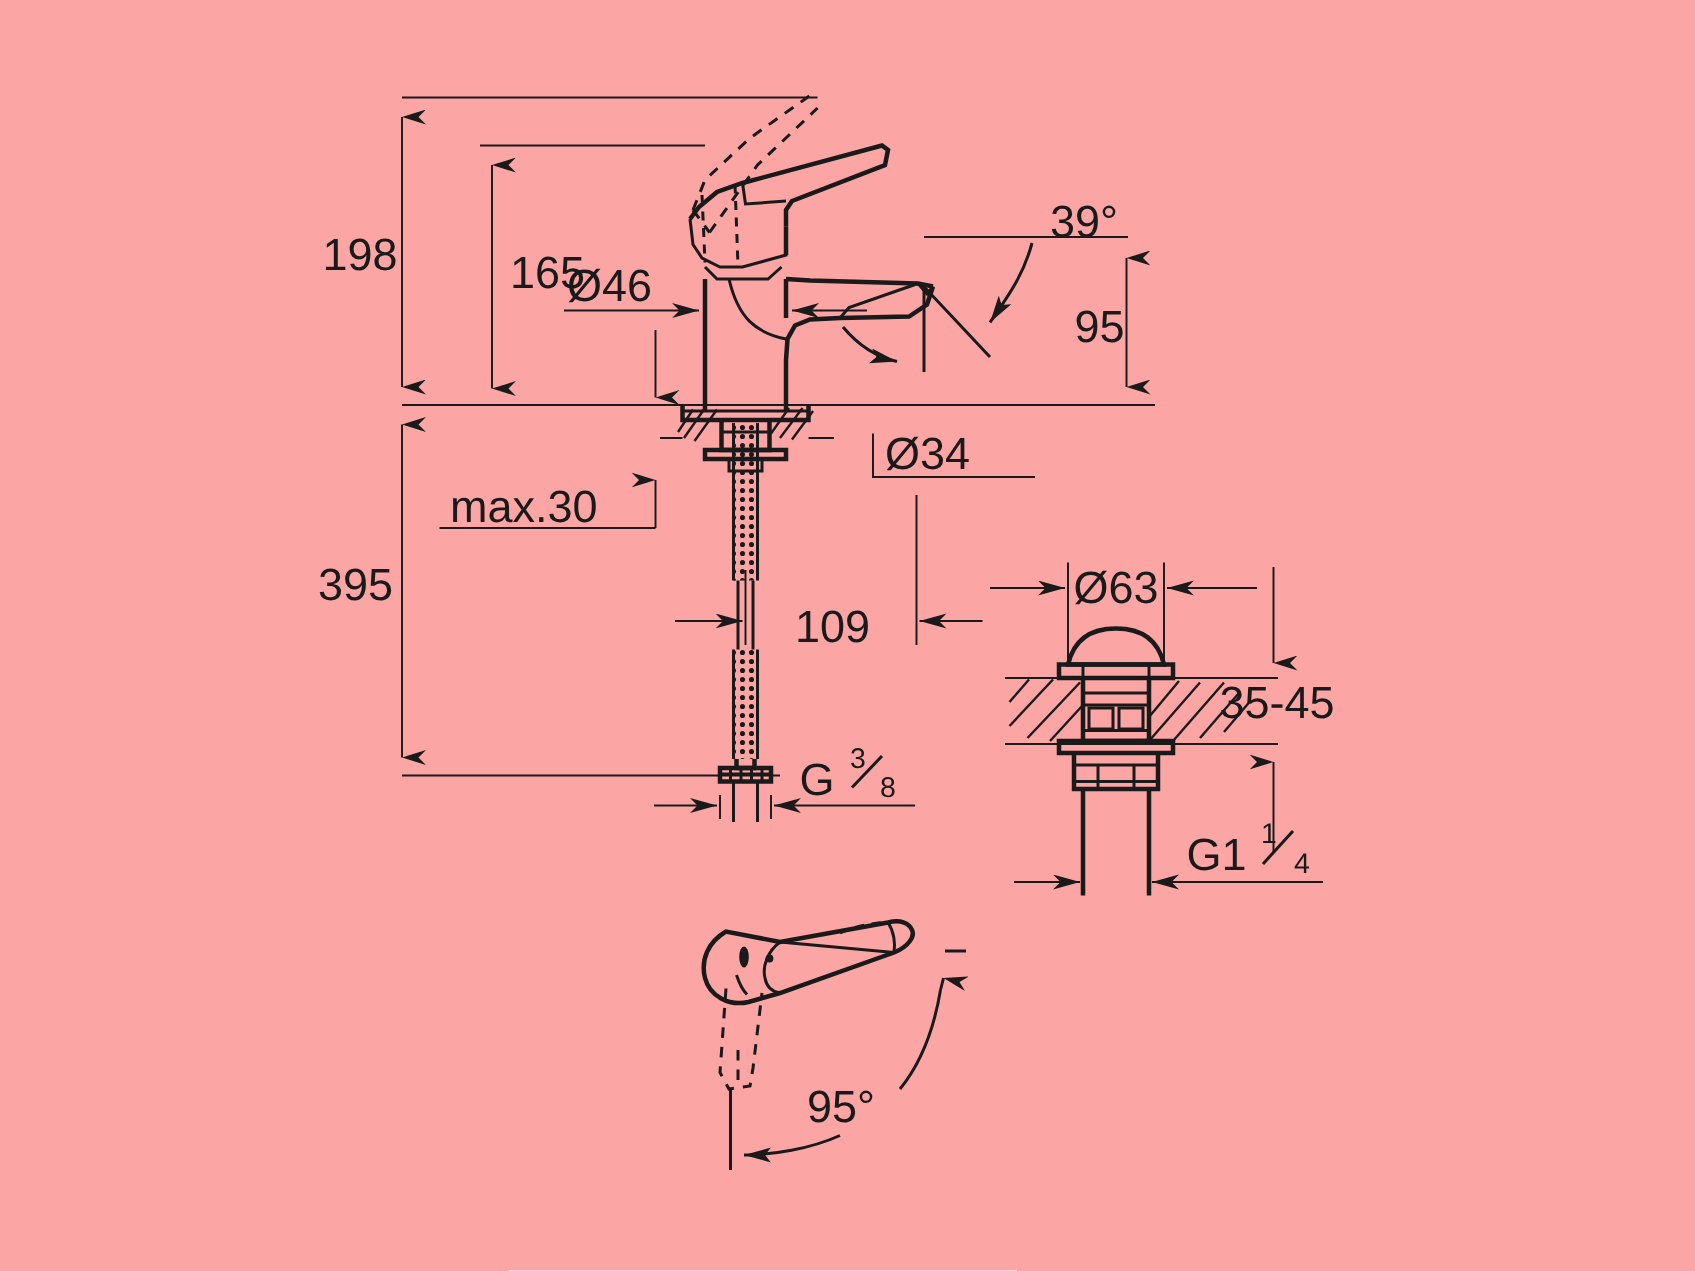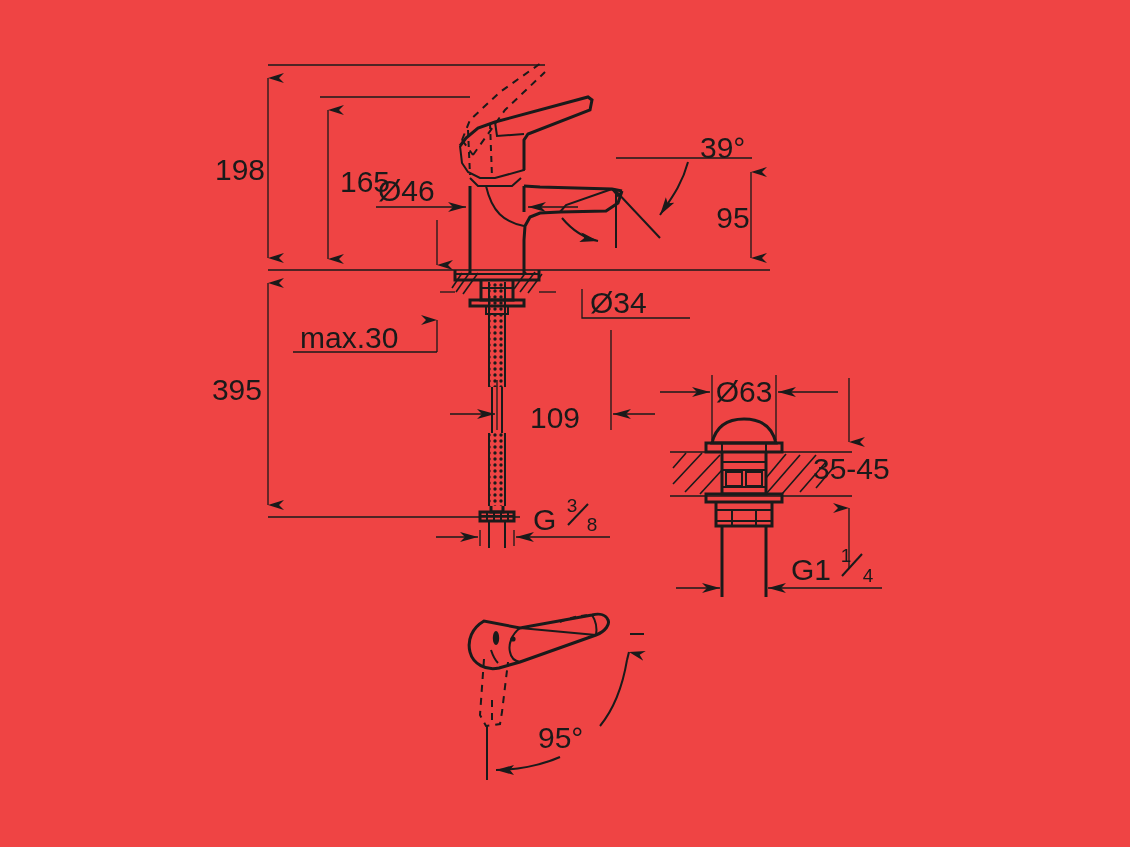--- a/index.html
+++ b/index.html
@@ -7,21 +7,21 @@
     padding: 0;
     background: #ffffff;
   }
   body {
     font-family: "Liberation Sans", sans-serif;
   }
   #drawing-root {
     position: relative;
     width: 1130px;
     height: 847px;
-    background: #ef4444;
+    background: #fca5a5;
     overflow: hidden;
   }
   svg.tech-drawing {
     display: block;
     width: 1130px;
     height: 847px;
   }
   .dim-text {
     font-family: "Liberation Sans", sans-serif;
     font-size: 30px;

